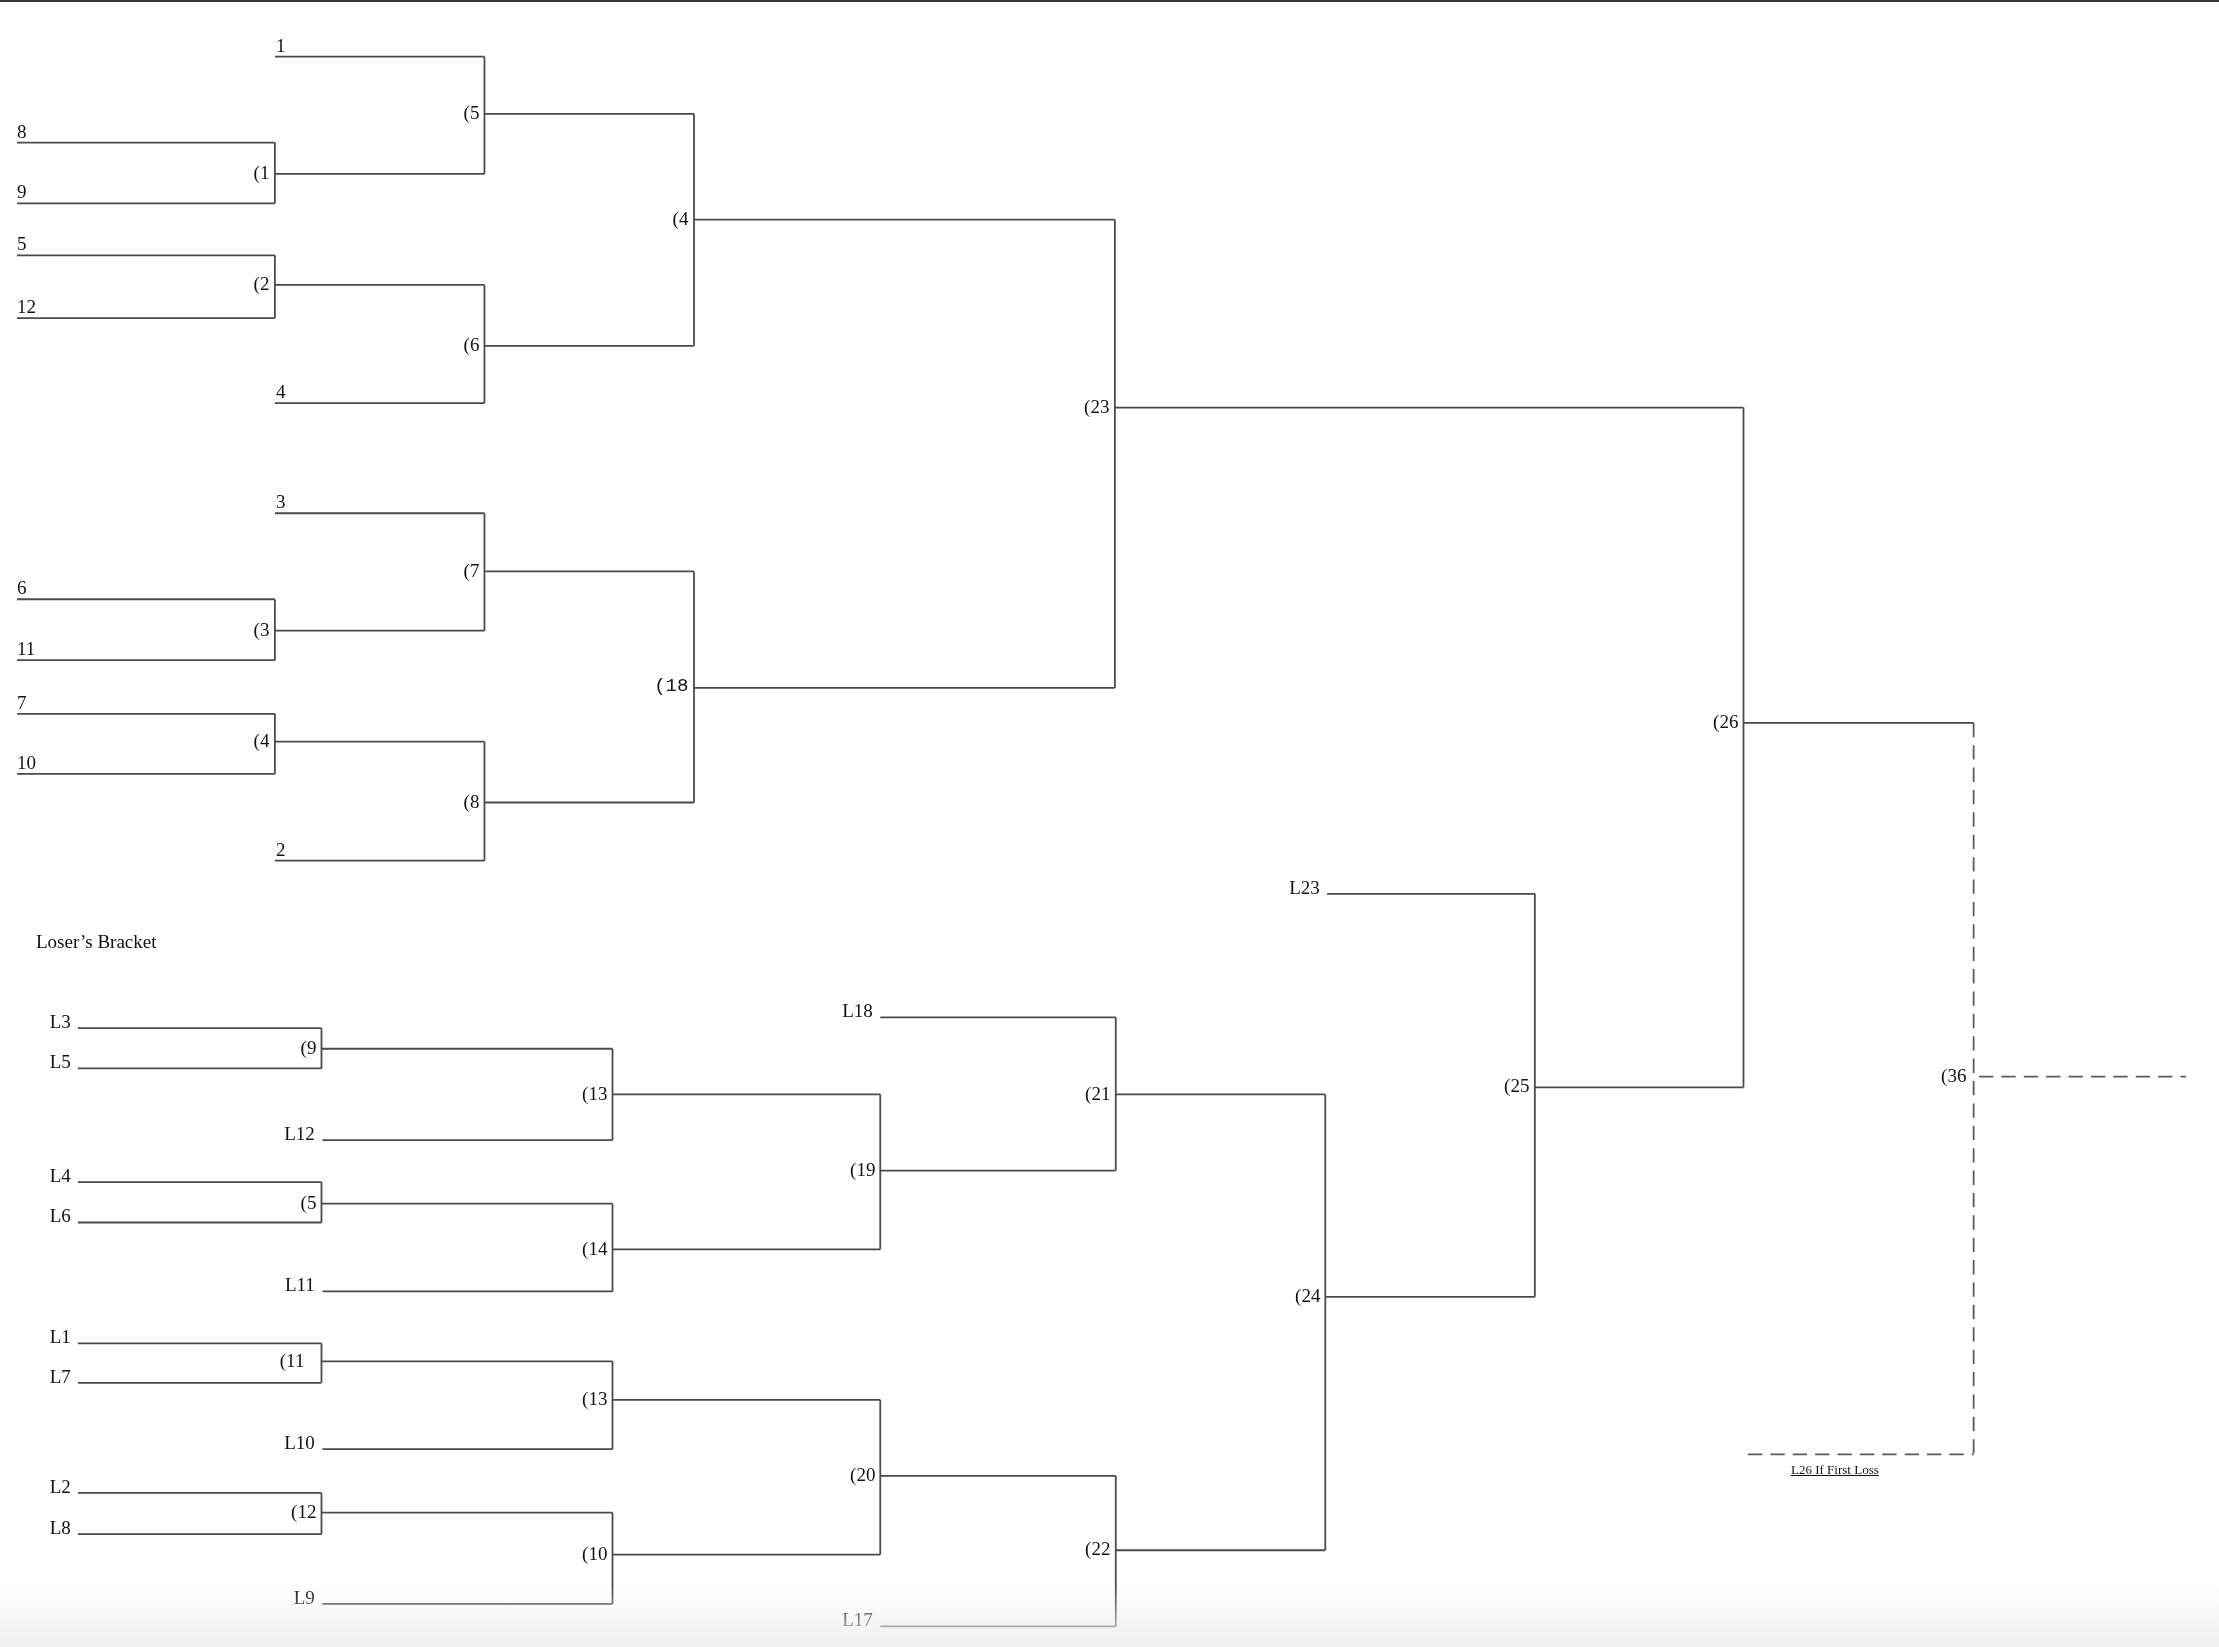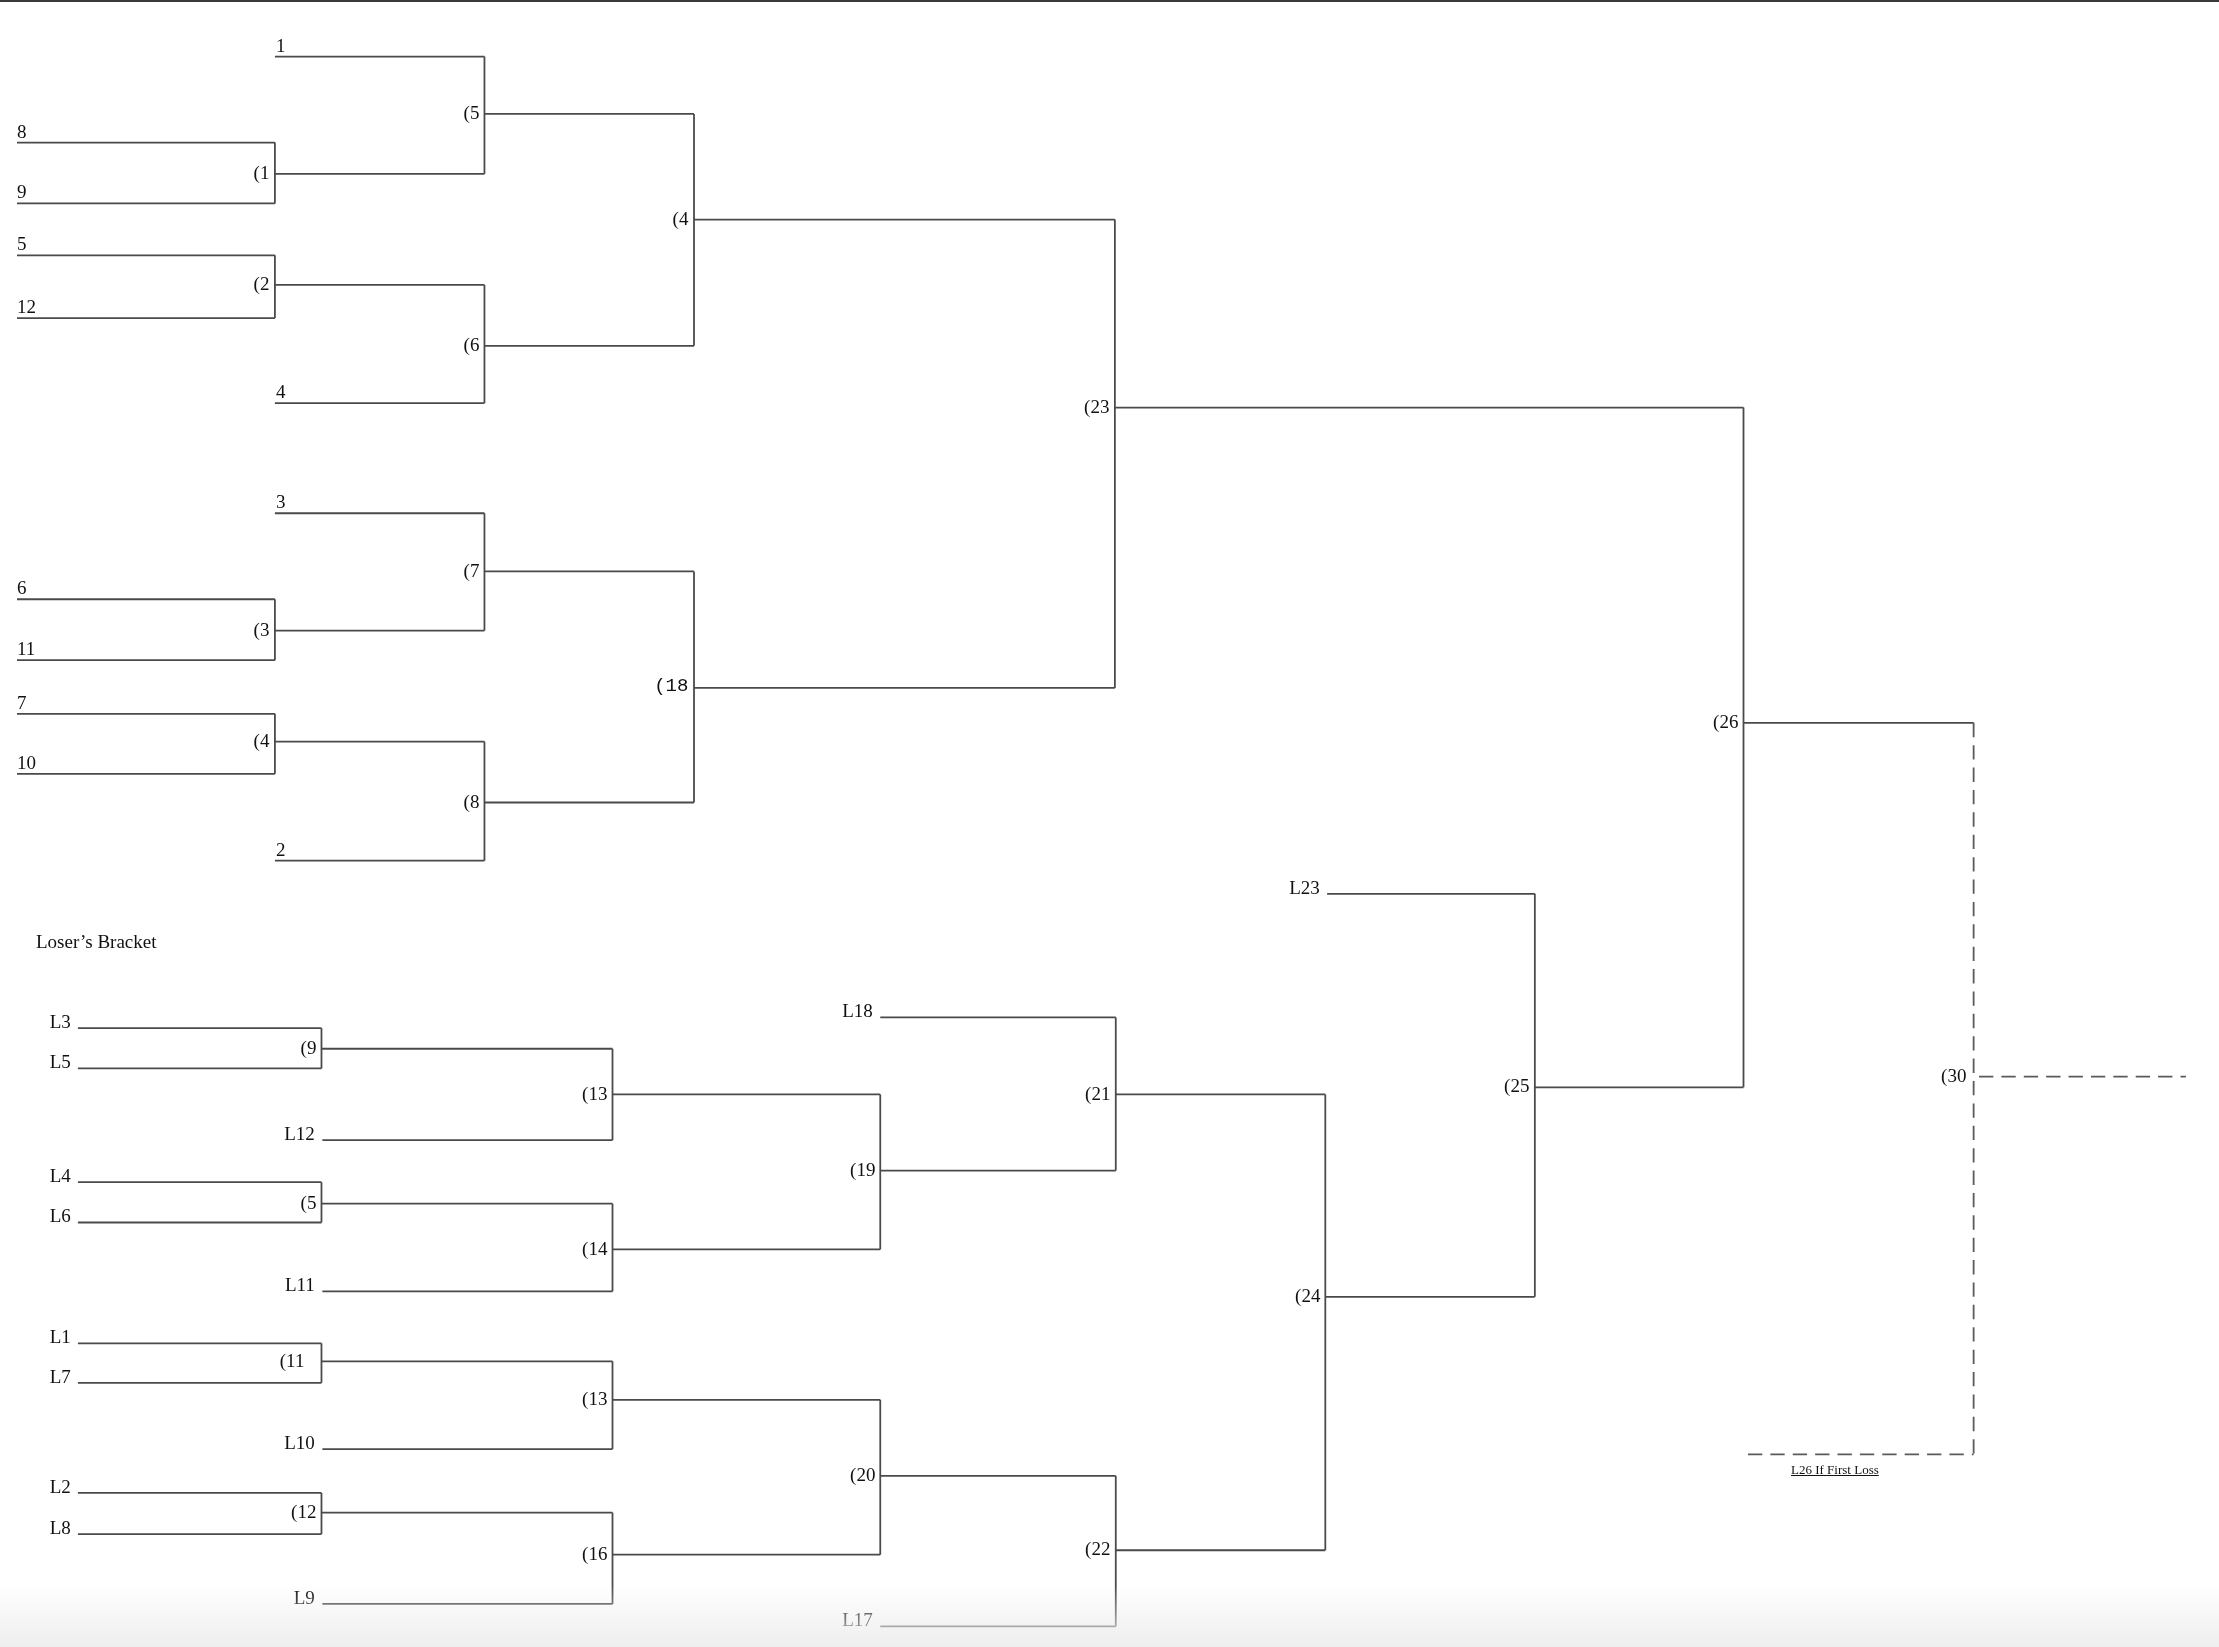--- a/index.html
+++ b/index.html
@@ -128,21 +128,21 @@
     <div class="lbl match" style="left: 273px; top: 629px;">(3</div>
     <div class="lbl match" style="left: 273px; top: 740px;">(4</div>
     <div class="lbl match" style="left: 483px; top: 112px;">(5</div>
     <div class="lbl match" style="left: 483px; top: 344px;">(6</div>
     <div class="lbl match" style="left: 483px; top: 570px;">(7</div>
     <div class="lbl match" style="left: 483px; top: 801px;">(8</div>
     <div class="lbl match" style="left: 692px; top: 218px;">(4</div>
     <div class="lbl match" style="left: 692px; top: 686px; font-family: Liberation Mono, monospace;">(18</div>
     <div class="lbl match" style="left: 1113px; top: 406px;">(23</div>
     <div class="lbl match" style="left: 1742px; top: 721px;">(26</div>
-    <div class="lbl match" style="left: 1970px; top: 1075px;">(30</div>
+    <div class="lbl match" style="left: 1970px; top: 1075px;">(36</div>
     <div class="lbl loser" style="left: 78px; top: 1028px;">L3</div>
     <div class="lbl loser" style="left: 78px; top: 1068px;">L5</div>
     <div class="lbl loser" style="left: 322px; top: 1140px;">L12</div>
     <div class="lbl loser" style="left: 78px; top: 1182px;">L4</div>
     <div class="lbl loser" style="left: 78px; top: 1222px;">L6</div>
     <div class="lbl loser" style="left: 322px; top: 1291px;">L11</div>
     <div class="lbl loser" style="left: 78px; top: 1343px;">L1</div>
     <div class="lbl loser" style="left: 78px; top: 1383px;">L7</div>
     <div class="lbl loser" style="left: 322px; top: 1449px;">L10</div>
     <div class="lbl loser" style="left: 78px; top: 1493px;">L2</div>
@@ -151,21 +151,21 @@
     <div class="lbl loser" style="left: 880px; top: 1017px;">L18</div>
     <div class="lbl loser" style="left: 880px; top: 1626px;">L17</div>
     <div class="lbl loser" style="left: 1327px; top: 894px;">L23</div>
     <div class="lbl match" style="left: 320px; top: 1047px;">(9</div>
     <div class="lbl match" style="left: 320px; top: 1202px;">(5</div>
     <div class="lbl match" style="left: 308px; top: 1360px; text-align: right;">(11</div>
     <div class="lbl match" style="left: 320px; top: 1511px;">(12</div>
     <div class="lbl match" style="left: 611px; top: 1093px;">(13</div>
     <div class="lbl match" style="left: 611px; top: 1248px;">(14</div>
     <div class="lbl match" style="left: 611px; top: 1398px;">(13</div>
-    <div class="lbl match" style="left: 611px; top: 1553px;">(16</div>
+    <div class="lbl match" style="left: 611px; top: 1553px;">(10</div>
     <div class="lbl match" style="left: 879px; top: 1169px;">(19</div>
     <div class="lbl match" style="left: 879px; top: 1474px;">(20</div>
     <div class="lbl match" style="left: 1114px; top: 1093px;">(21</div>
     <div class="lbl match" style="left: 1114px; top: 1548px;">(22</div>
     <div class="lbl match" style="left: 1324px; top: 1295px;">(24</div>
     <div class="lbl match" style="left: 1533px; top: 1085px;">(25</div>
   </div>
 
 <div class="lbl title" id="losers-title" style="left: 36px; top: 932px;">Loser’s Bracket</div>
 <div class="lbl note" id="final-note" style="left: 1791px; top: 1463px;">L26 If First Loss</div>

